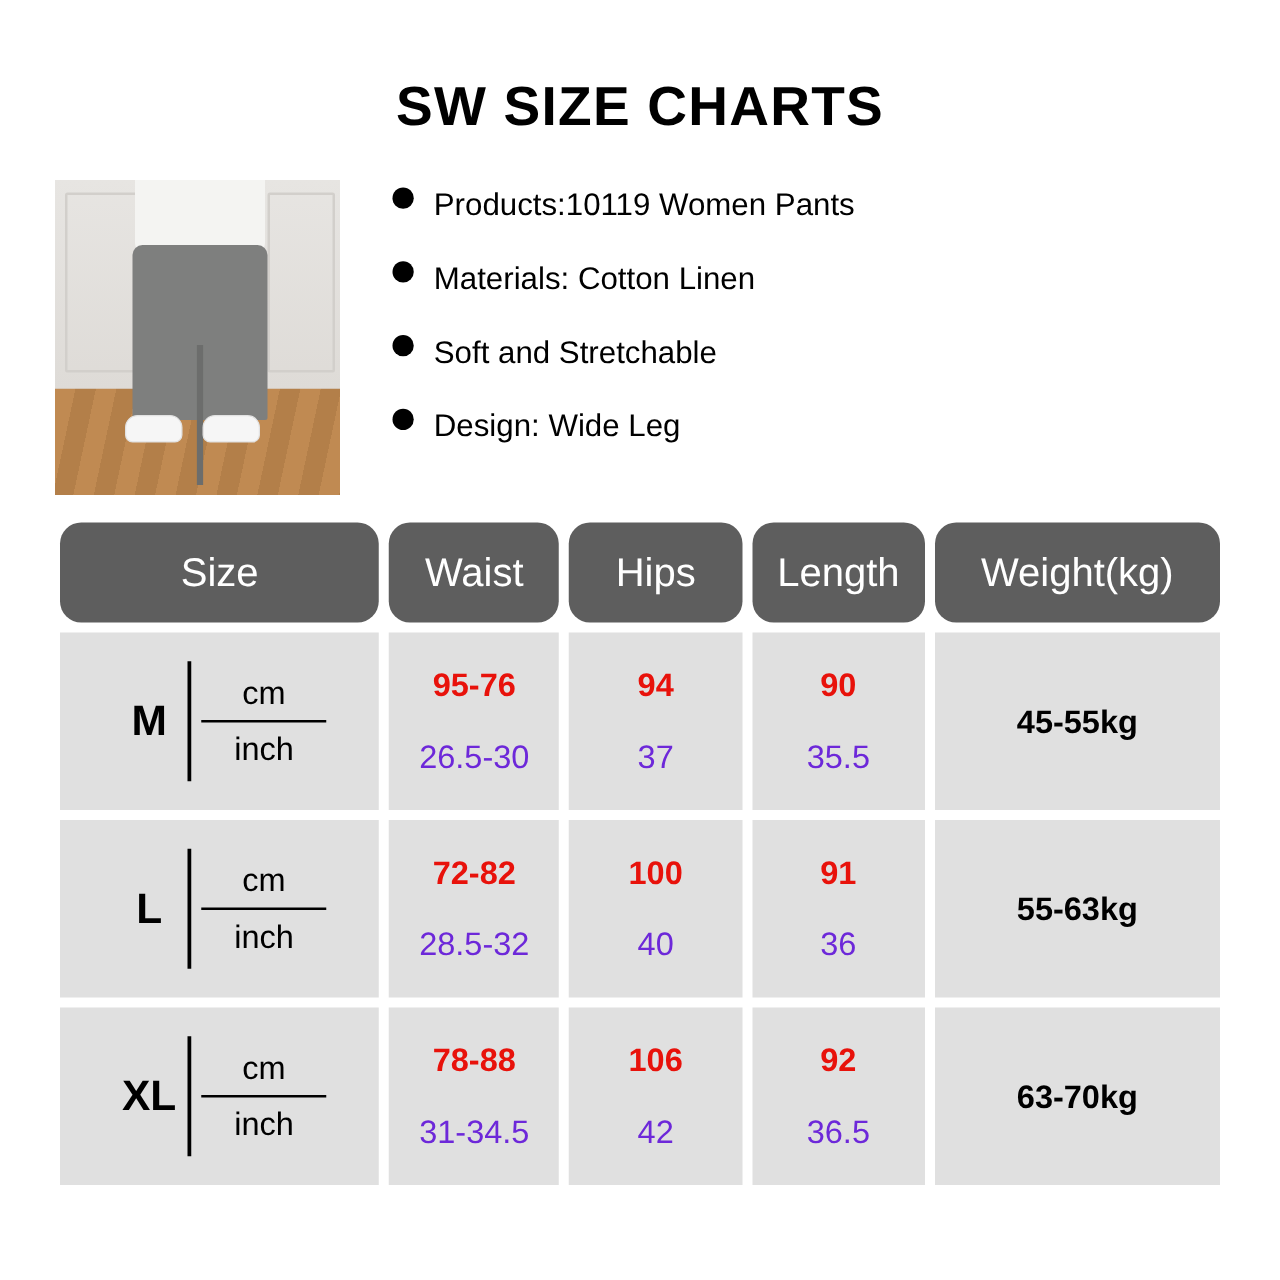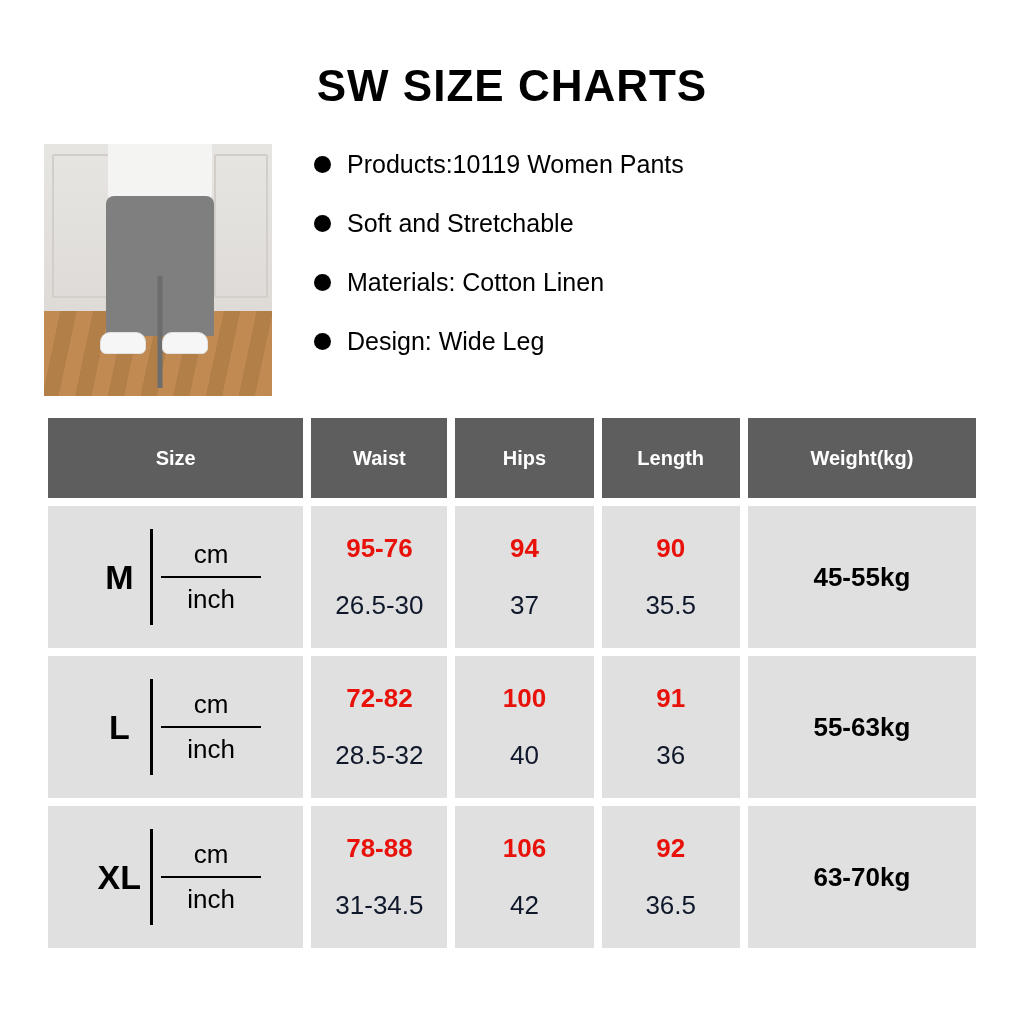--- a/index.html
+++ b/index.html
@@ -89,21 +89,20 @@
   .photo-shoe.left { left: 56px; top: 188px; }
   .photo-shoe.right { left: 118px; top: 188px; }
 
   .bullets {
     margin-left: 42px;
     padding-top: 6px;
     flex: 1;
   }
   .bullet {
     display: flex;
-    align-items: center;
     margin-bottom: 30px;
   }
   .bullet:last-child { margin-bottom: 0; }
   .bullet-dot {
     width: 17px;
     height: 17px;
     border-radius: 50%;
     background: #000000;
     flex: 0 0 17px;
     margin-right: 16px;
@@ -116,25 +115,26 @@
   table.size-table {
     border-collapse: separate;
     border-spacing: 8px 8px;
     margin: 14px auto 0 auto;
     width: 944px;
     table-layout: fixed;
   }
   table.size-table th {
     background: #5e5e5e;
     color: #ffffff;
-    font-size: 20px;
-    font-weight: bold;
+    font-size: 32px;
+    font-weight: normal;
     height: 78px;
     text-align: center;
     vertical-align: middle;
+    border-radius: 17px;
   }
   table.size-table td {
     background: #e0e0e0;
     text-align: center;
     vertical-align: middle;
     font-size: 26px;
     color: #000000;
     height: 140px;
   }
   .col-size { width: 244px; }
@@ -178,21 +178,21 @@
     justify-content: center;
     height: 100%;
   }
   .val-cm {
     color: #e8120b;
     font-weight: bold;
     font-size: 26px;
     padding-bottom: 26px;
   }
   .val-inch {
-    color: #0f172a;
+    color: #6d28d9;
     font-size: 26px;
   }
   .weight-cell {
     font-weight: bold;
     font-size: 26px;
     margin-top: 44px;
   }
 </style>
 </head>
 <body>
@@ -217,25 +217,25 @@
       <div class="photo-shoe right"></div>
     </div>
 
     <div class="bullets">
       <div class="bullet">
         <span class="bullet-dot"></span>
         <span class="bullet-text">Products:10119 Women Pants</span>
       </div>
       <div class="bullet">
         <span class="bullet-dot"></span>
-        <span class="bullet-text">Soft and Stretchable</span>
+        <span class="bullet-text">Materials: Cotton Linen</span>
       </div>
       <div class="bullet">
         <span class="bullet-dot"></span>
-        <span class="bullet-text">Materials: Cotton Linen</span>
+        <span class="bullet-text">Soft and Stretchable</span>
       </div>
       <div class="bullet">
         <span class="bullet-dot"></span>
         <span class="bullet-text">Design: Wide Leg</span>
       </div>
     </div>
   </div>
 
   <table class="size-table">
     <colgroup>

